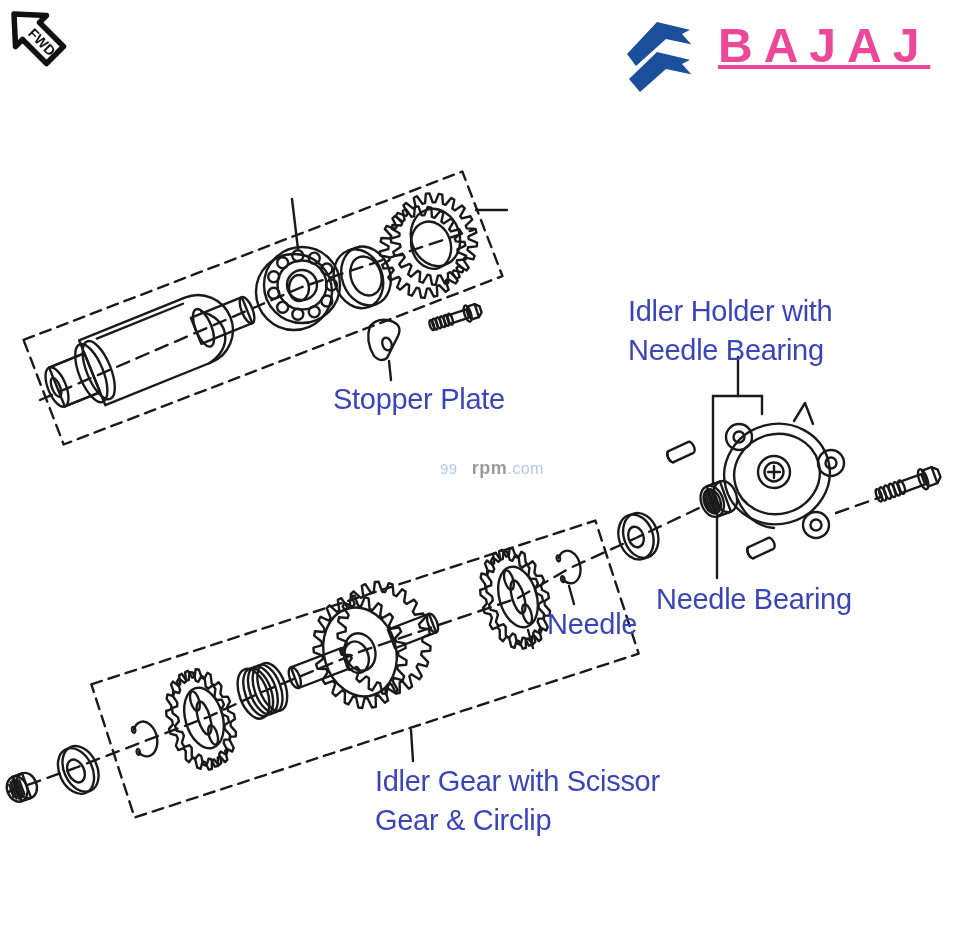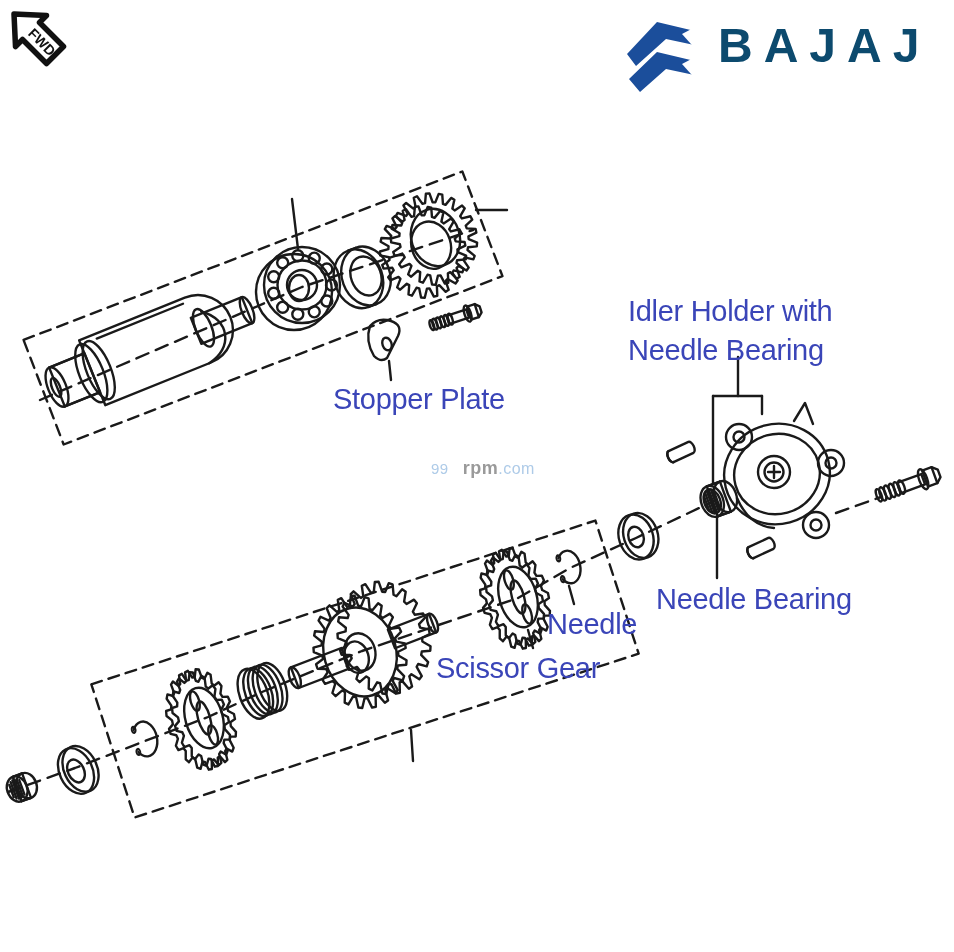--- a/index.html
+++ b/index.html
@@ -6,21 +6,21 @@
   .stage{position:relative;width:954px;height:952px;background:#fff;overflow:hidden;
          font-family:"Liberation Sans",sans-serif;}
   #art{position:absolute;left:0;top:0;}
   #art path,#art circle,#art ellipse,#art rect,#art line,#art polyline{
     fill:none;stroke:var(--line,#1a1a1a);stroke-width:2.4;stroke-linejoin:round;stroke-linecap:round;}
   .lbl{position:absolute;color:var(--label,#3a45b8);font-size:29px;line-height:39px;
        white-space:pre-line;letter-spacing:-0.3px;}
   .brand{position:absolute;left:718px;top:18px;color:var(--brand,#1b4e9b);
          font-size:48px;font-weight:800;letter-spacing:11px;}
   .wm{position:absolute;left:431px;top:458px;font-size:15px;letter-spacing:0.5px;}
-  .wm .p1{color:var(--wml,#aecbe8);}
+  .wm .p1{color:var(--wml,#aecbe8);margin-left:9px;}
   .wm .p2{color:var(--wmg,#9a9a9a);font-size:18px;font-weight:bold;margin-left:14px;}
   .wm .p3{color:var(--wml,#aecbe8);font-size:16px;}
   .fwd{position:absolute;left:2px;top:2px;}
 </style>
 </head>
 <body>
 
 <div class="stage">
 
   <svg class="fwd" width="80" height="80" viewBox="0 0 80 80">
@@ -29,21 +29,21 @@
   </svg>
 
   <svg style="position:absolute;left:620px;top:8px" width="90" height="92" viewBox="0 0 90 92">
     <g fill="#1b4e9b" stroke="none">
       <path d="M37,14 L79,24 L79,38 L46,31 L16,58 L7,46 Z"></path>
       <path d="M37,44 L79,54 L79,68 L46,61 L20,84 L9,71 Z"></path>
       <path d="M62,26 L79,17 L79,45 Z" fill="#fff"></path>
       <path d="M62,56 L79,47 L79,75 Z" fill="#fff"></path>
     </g>
   </svg>
-  <div class="brand" style="color: #0c4a6e;">BAJAJ</div>
+  <div class="brand" style="color: #ec4899; text-decoration: underline;">BAJAJ</div>
 
   <svg id="art" width="954" height="952" viewBox="0 0 954 952">
       <g>
         <rect x="-235" y="-56" width="470" height="112" transform="translate(263,308) rotate(-21)" stroke-dasharray="11,7" stroke-width="2.3"></rect>
         <rect x="-265" y="-70" width="530" height="140" transform="translate(365,669) rotate(-18)" stroke-dasharray="11,7" stroke-width="2.3"></rect>
       </g>
       <g>
         <polyline points="40,400 302,287 473,230" stroke-dasharray="13,8" stroke-width="1.8" fill="none"></polyline>
         <polyline points="8,792 75,768 145,741 208,717 262,692 362,651 518,598 570,568 636,538 716,500" stroke-dasharray="13,8" stroke-width="1.8" fill="none"></polyline>
         <polyline points="836,513 881,497" stroke-dasharray="13,8" stroke-width="1.8" fill="none"></polyline>
@@ -254,14 +254,15 @@
       </g>
     </svg>
 
   <div class="wm"><span class="p1">99</span><span class="p2">rpm</span><span class="p3">.com</span></div>
 
   <div class="lbl" style="left:333px;top:380px">Stopper Plate</div>
   <div class="lbl" style="left:628px;top:292px">Idler Holder with
 Needle Bearing</div>
   <div class="lbl" style="left:656px;top:580px">Needle Bearing</div>
   <div class="lbl" style="left:547px;top:605px">Needle</div>
-  <div class="lbl" style="left:436px;top:649px">Scissor Gear</div>
+  <div class="lbl" style="left:375px;top:762px">Idler Gear with Scissor
+Gear &amp; Circlip</div>
 </div>
 
 </body></html>

